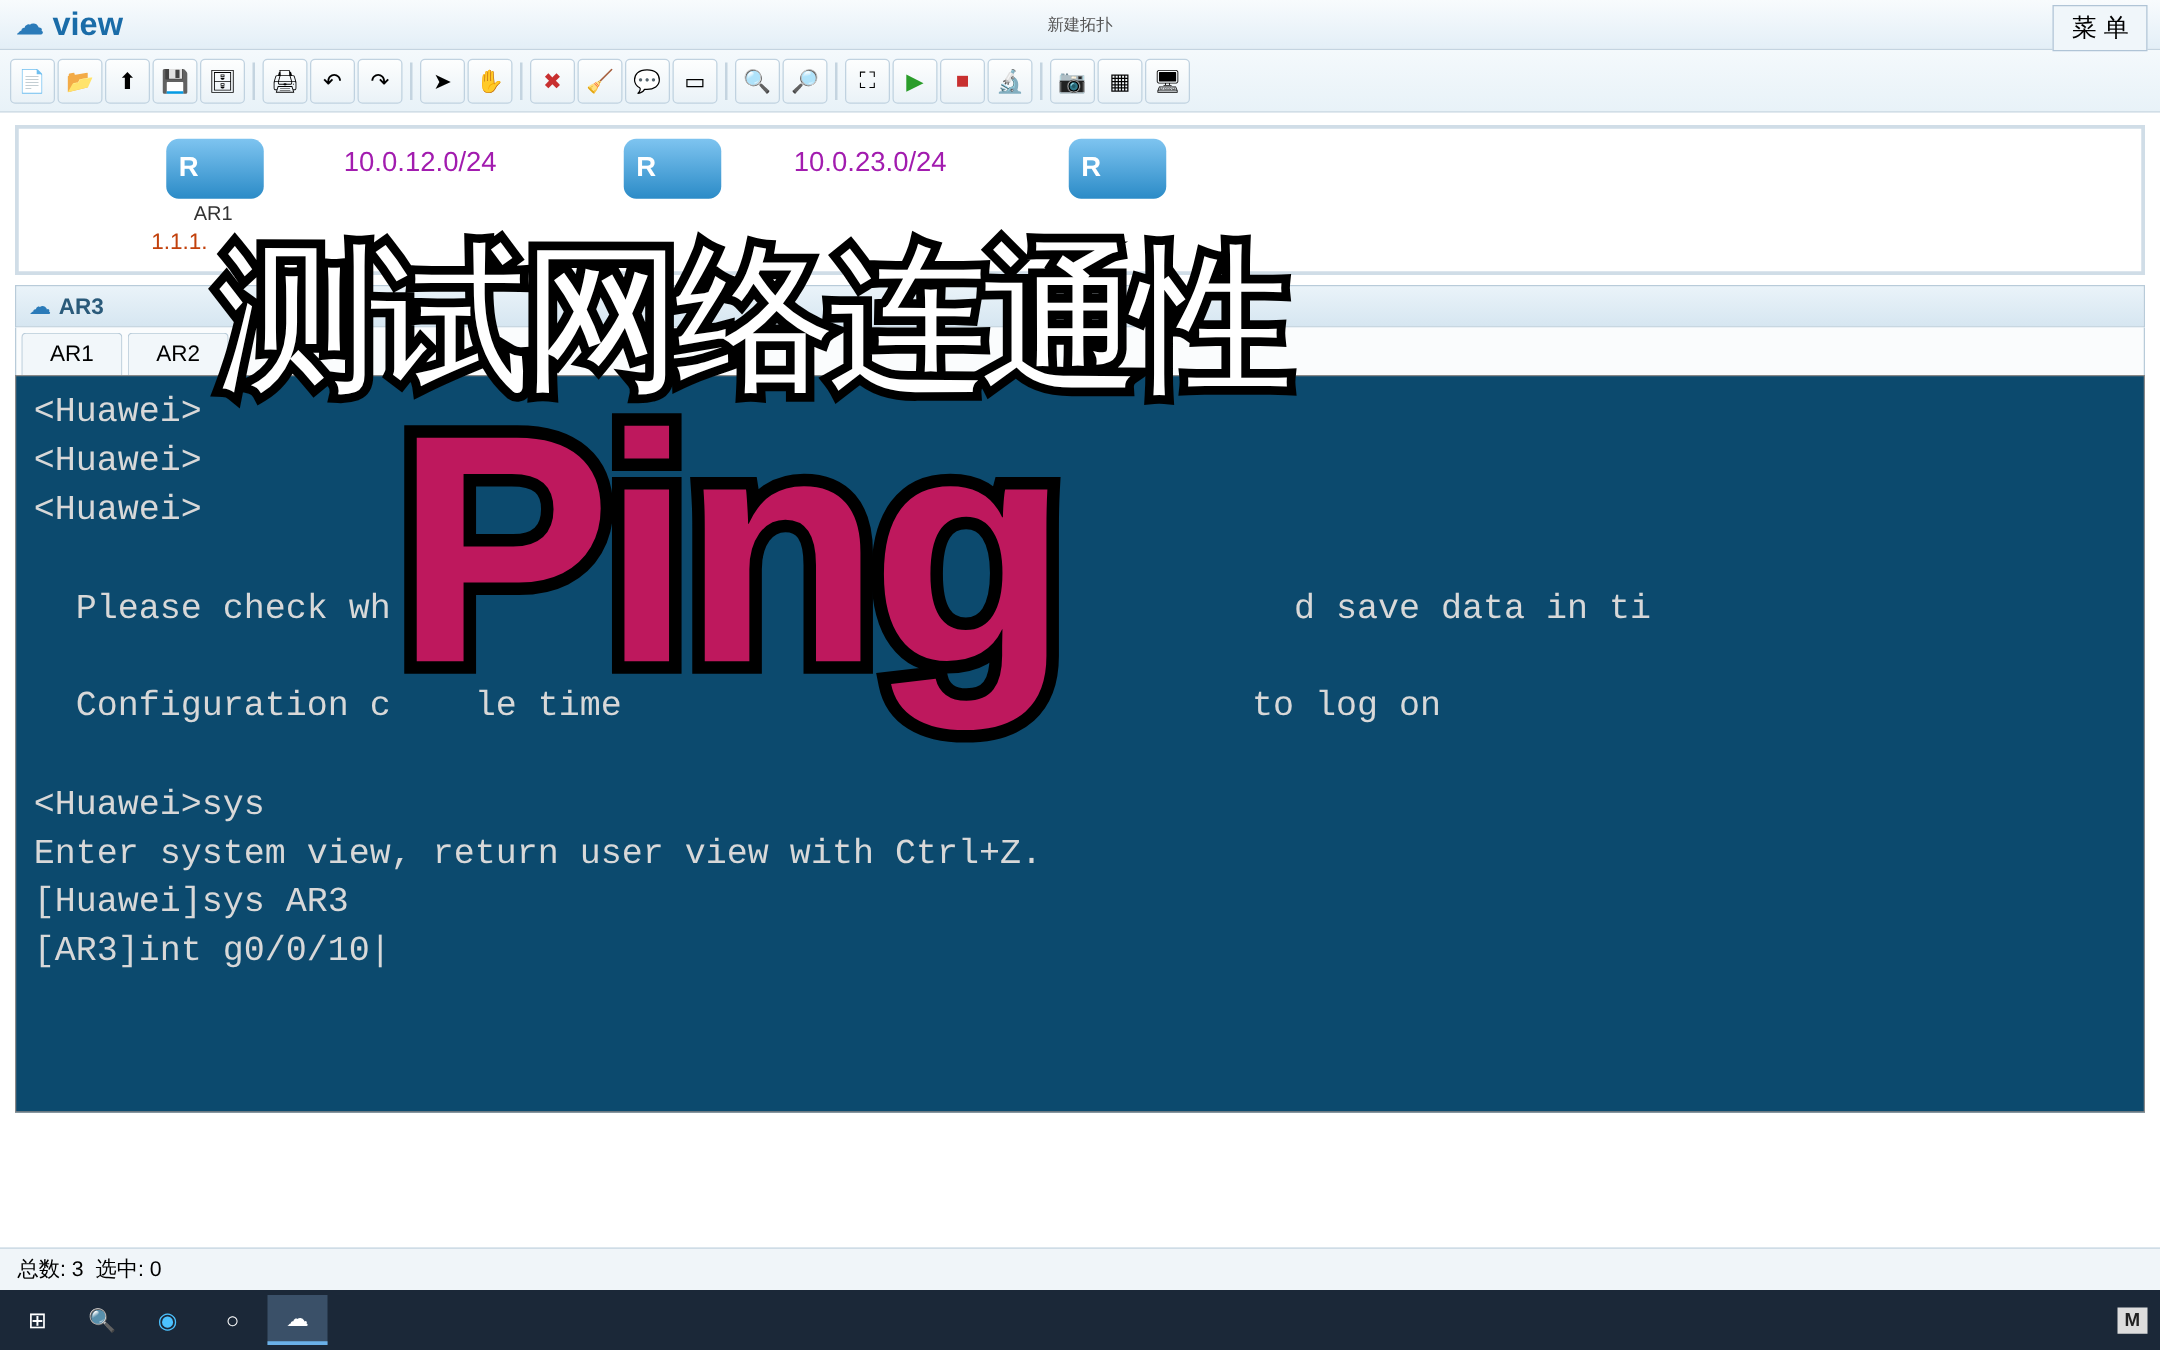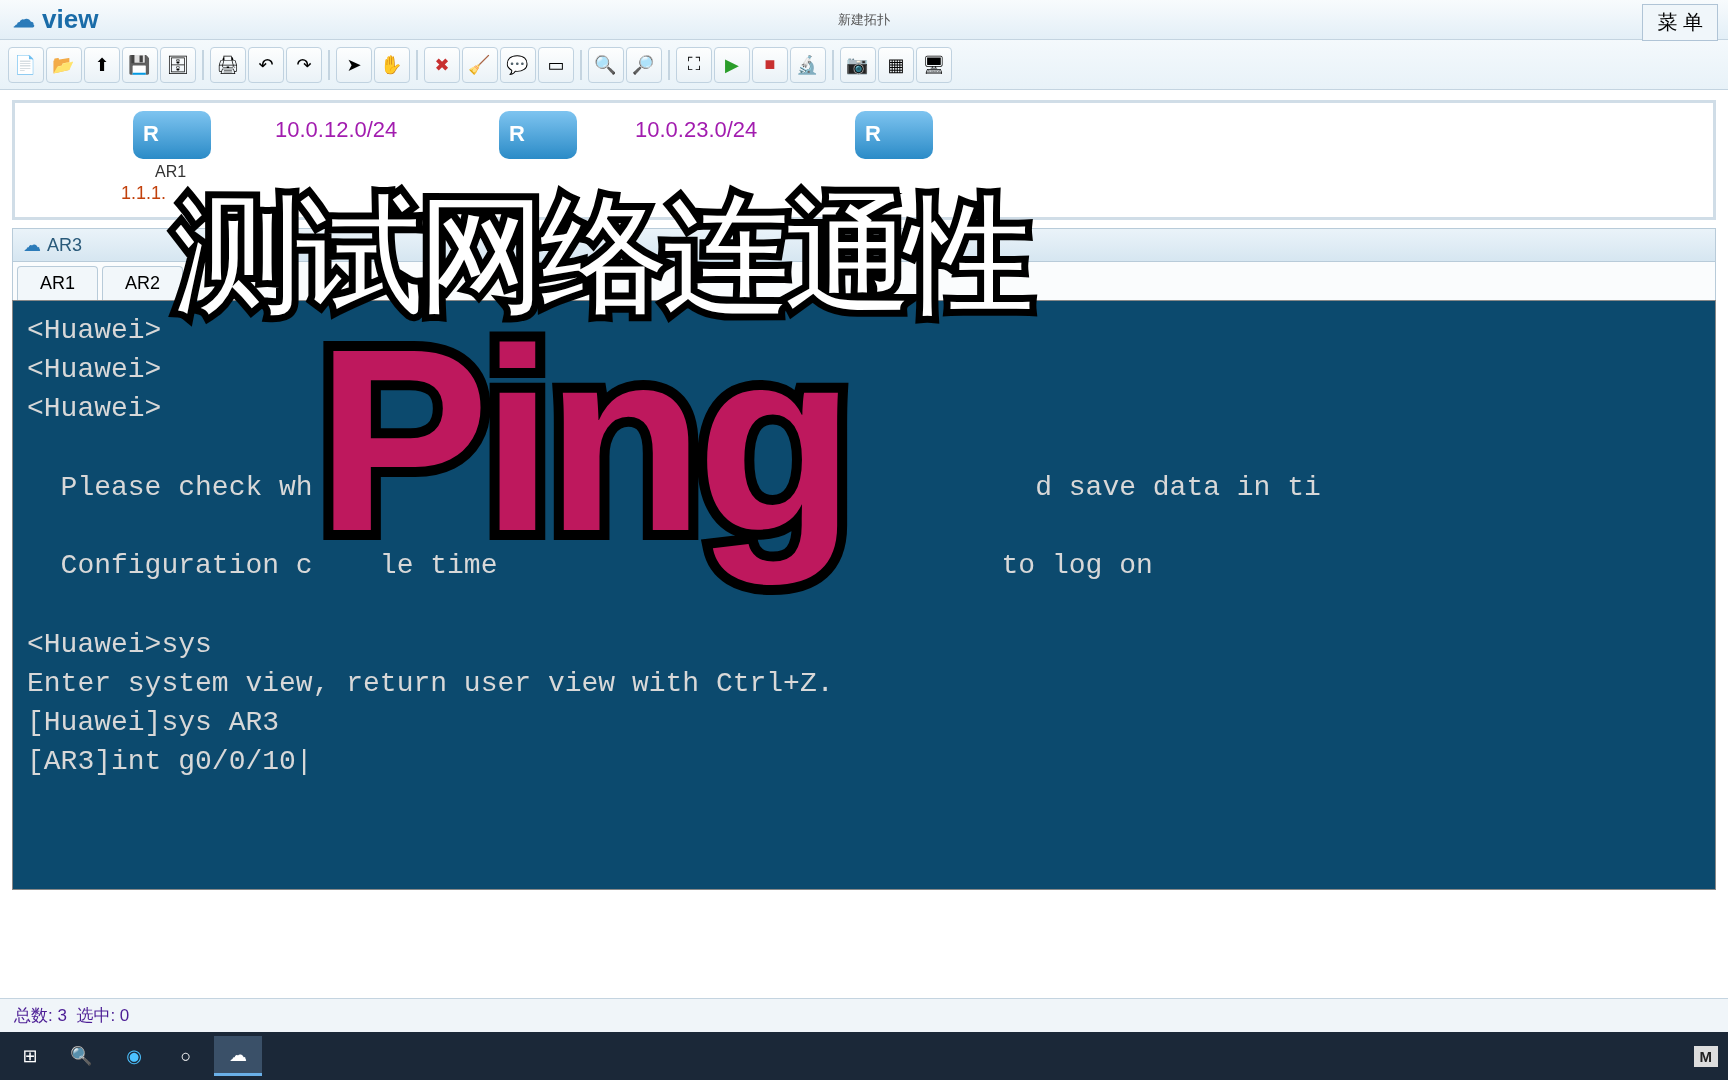--- a/index.html
+++ b/index.html
@@ -16,25 +16,25 @@
 .router{position:absolute;width:78px;height:48px;background:linear-gradient(#7ec4f0,#2b8bc7);border-radius:10px;top:8px}
 .router::before{content:"R";position:absolute;left:10px;top:10px;color:#fff;font-size:22px;font-weight:bold}
 .r1{left:118px}
 .r2{left:484px}
 .r3{left:840px}
 .rlabel{position:absolute;font-size:16px;color:#333;top:60px}
 .netlabel{position:absolute;font-size:22px;color:#a21caf;top:14px}
 .iplabel{position:absolute;font-size:18px;color:#c2410c;top:80px}
 .term-titlebar{margin:8px 12px 0 12px;height:34px;background:linear-gradient(#eaf3f9,#d6e6f1);border:1px solid #b8cbd9;display:flex;align-items:center;padding:0 10px}
 .term-titlebar-icon{color:#2b7bb9;margin-right:6px;font-size:18px}
-.term-title{font-size:18px;color:#2a5a7a;font-weight:normal}
+.term-title{font-size:18px;color:#2a5a7a;font-weight:bold}
 .tabs{margin:0 12px;height:38px;background:#fafcfd;border-left:1px solid #b8cbd9;border-right:1px solid #b8cbd9;display:flex;align-items:flex-end;padding-left:4px;gap:4px}
 .tab{padding:6px 22px;border:1px solid #b8cbd9;border-bottom:none;background:#f2f7fa;font-size:18px;cursor:pointer;border-radius:4px 4px 0 0}
 .terminal{margin:0 12px;background:#0c4a6e;color:#d8d8d8;font-family:"Consolas","Courier New",monospace;font-size:28px;line-height:1.4;padding:10px 14px;height:590px;border:1px solid #888;white-space:pre;overflow:hidden}
-.statusbar{position:absolute;bottom:48px;left:0;right:0;height:34px;background:#f0f5f9;border-top:1px solid #c4d4e0;display:flex;align-items:center;padding:0 14px;font-size:17px;color:#4c1d95}
+.statusbar{position:absolute;bottom:48px;left:0;right:0;height:34px;background:#f0f5f9;border-top:1px solid #c4d4e0;display:flex;align-items:center;padding:0 14px;font-size:17px;color:#000000}
 .taskbar{position:absolute;bottom:0;left:0;right:0;height:48px;background:#1b2838;display:flex;align-items:center;padding:0 6px;gap:4px}
 .taskbtn{width:48px;height:40px;display:flex;align-items:center;justify-content:center;color:#fff;font-size:18px;cursor:pointer}
 .taskbtn.active{background:#3a5068;border-bottom:3px solid #6ab0e8}
 .tray{position:absolute;right:10px;display:flex;align-items:center;gap:10px;color:#ddd;font-size:15px}
 .tray-box{background:#ddd;color:#222;padding:2px 6px;font-weight:bold}
 .overlay-title{position:absolute;left:174px;top:170px;font-size:128px;font-weight:400;color:#fff;-webkit-text-stroke:14px #000;paint-order:stroke fill;letter-spacing:-6px;z-index:50;white-space:nowrap}
 .overlay-ping{position:absolute;left:316px;top:310px;font-size:260px;font-weight:900;color:#be185d;-webkit-text-stroke:20px #000;paint-order:stroke fill;z-index:50;line-height:1;letter-spacing:-8px}
 </style>
 </head>
 <body>

